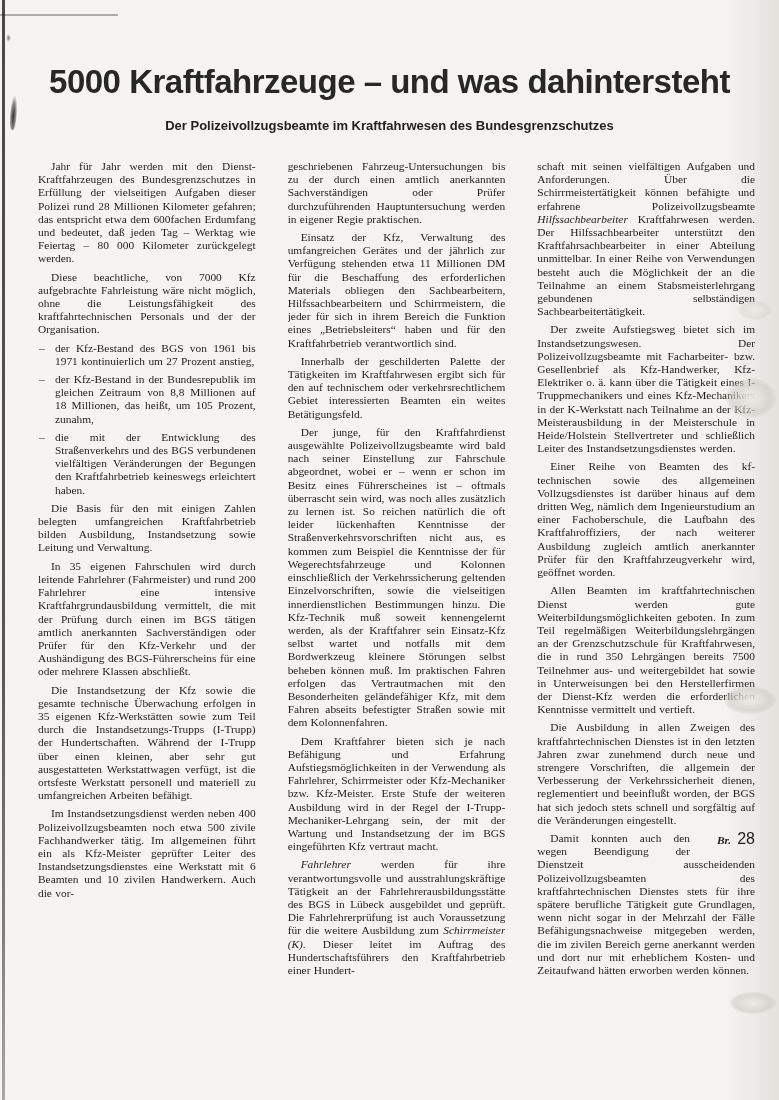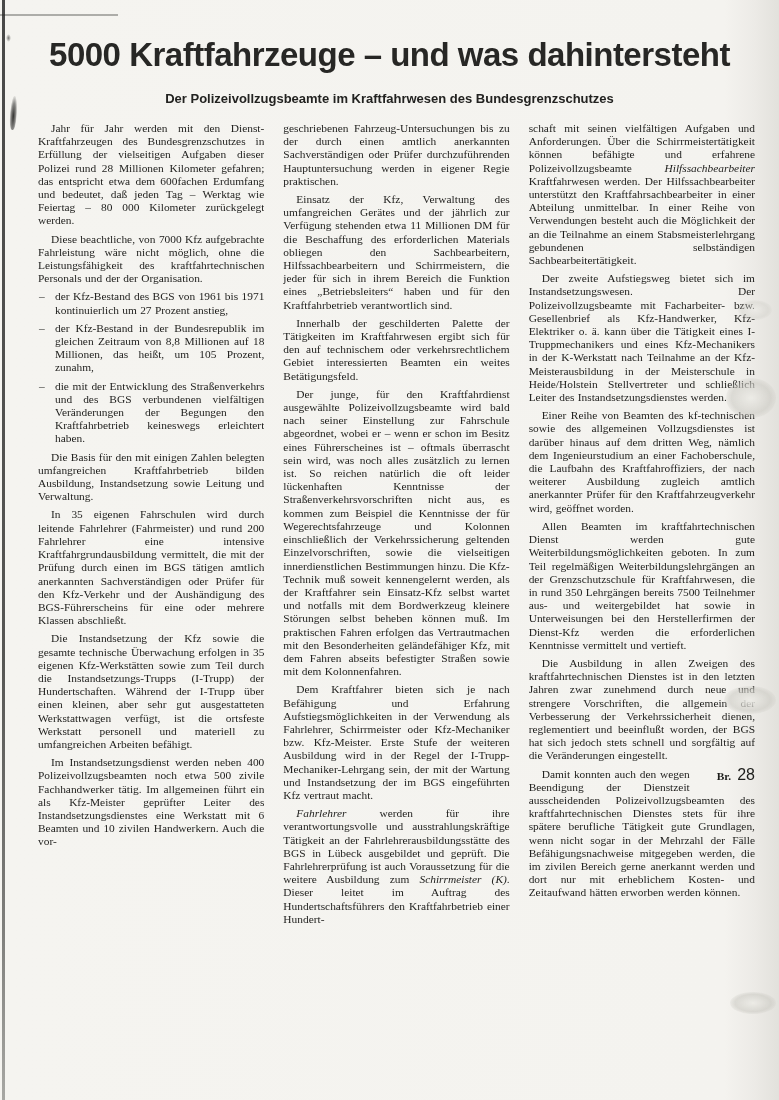--- a/index.html
+++ b/index.html
@@ -23,47 +23,47 @@
   .ink-tick{position:absolute;left:6px;top:34px;width:5px;height:8px;border-radius:50%;
     background:radial-gradient(ellipse,rgba(40,40,38,.6),transparent 70%);}
   .smudge{position:absolute;border-radius:50%;
     background:radial-gradient(ellipse,rgba(236,235,230,.95) 0%,rgba(200,199,192,.55) 55%,transparent 78%);
     filter:blur(.5px);}
   .smudge.s1{left:726px;top:378px;width:50px;height:40px;}
   .smudge.s2{left:724px;top:686px;width:52px;height:28px;}
   .smudge.s3{left:730px;top:992px;width:46px;height:22px;}
   .smudge.s4{left:738px;top:300px;width:34px;height:20px;opacity:.6;}
 
-  header{padding-top:36px;}
+  header{padding-top:36px;margin-top:27px;}
   h1{
     margin:0;text-align:center;
     font-family:"Liberation Sans",sans-serif;font-weight:700;
     font-size:33px;letter-spacing:-.5px;color:#272725;
   }
   h2{
     margin:17px 0 0;text-align:center;
     font-family:"Liberation Sans",sans-serif;font-weight:700;
     font-size:13px;color:#222220;
   }
   .cols{
-    margin:16px 24px 0 38px;height:920px;overflow:hidden;
-    display:grid;grid-template-columns:1fr 1fr 1fr;column-gap:19px;
+    margin:27px 24px 0 38px;height:920px;overflow:hidden;
+    display:grid;grid-template-columns:1fr 1fr 1fr;column-gap:32px;
   }
   .col{overflow:hidden;}
   .para{
     margin:0 0 5px;text-align:justify;
     font-size:11.4px;line-height:13.2px;word-spacing:.5px;
     hyphens:auto;-webkit-hyphens:auto;
   }
   .para.indent{text-indent:13px;}
   .para.bullet{position:relative;padding-left:17px;margin-top:4px;text-indent:0;}
   .para .dash{position:absolute;left:1px;top:0;}
   .it{font-style:italic;}
   .sig{float:right;margin-left:14px;white-space:nowrap;}
-  .sig .abbrev{font-weight:600;}
+  .sig .abbrev{font-style:italic;font-weight:600;}
   .sig .pageno{font-family:"Liberation Sans",sans-serif;font-size:16px;margin-left:6px;}
 </style>
 </head>
 <body>
 
 <div id="page">
 
   <div class="scan-line-left"></div>
   <div class="scan-line-top"></div>
   <div class="ink-streak"></div>

